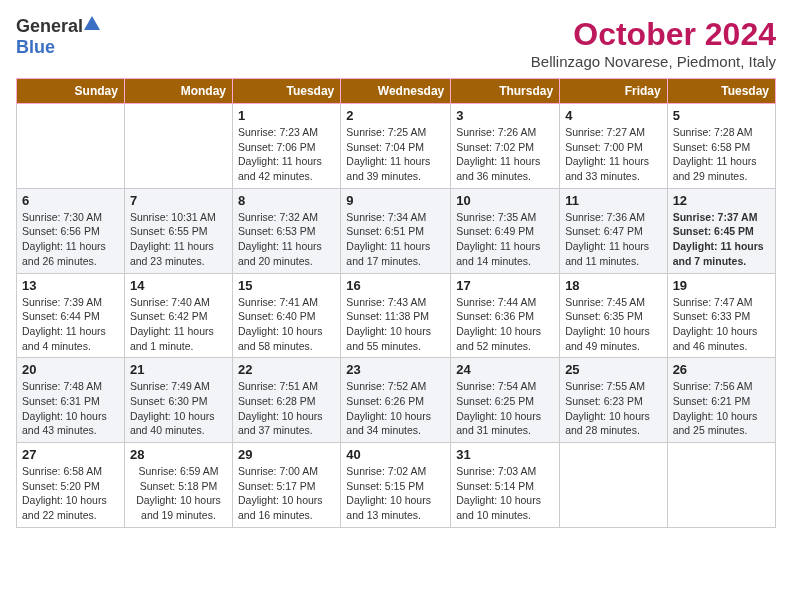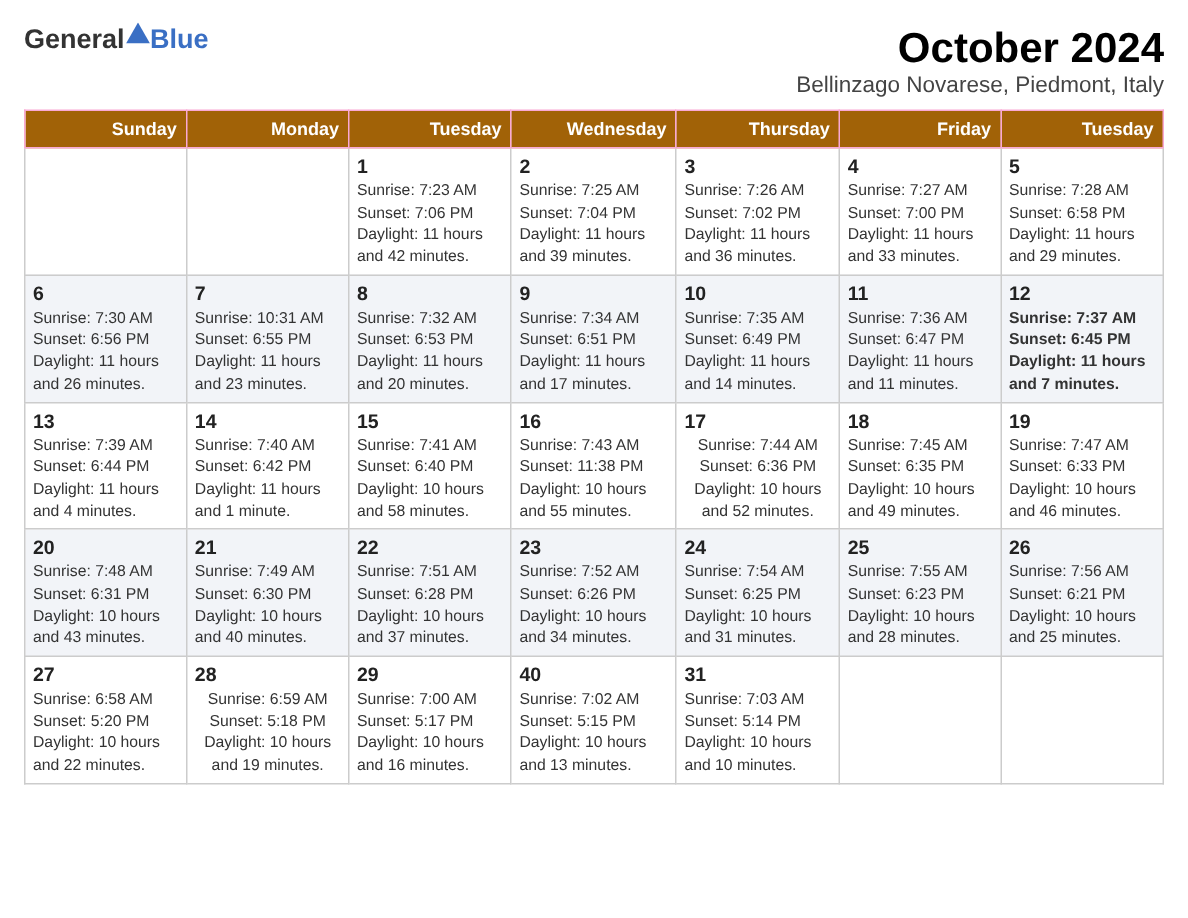--- a/index.html
+++ b/index.html
@@ -11,40 +11,40 @@
       padding: 16px;
     }
     .header-area {
       display: flex;
       justify-content: space-between;
       align-items: flex-start;
       margin-bottom: 8px;
     }
     .logo {
       display: flex;
-      flex-direction: row;
+      flex-direction: column;
       align-items: flex-start;
     }
     .logo-general {
       font-size: 18px;
       font-weight: bold;
       color: #333;
     }
     .logo-blue {
       font-size: 18px;
       font-weight: bold;
       color: #3a6fc4;
     }
     .title-area {
       text-align: right;
     }
     .month-title {
-      font-size: 28px;
+      font-size: 32px;
       font-weight: bold;
-      color: #000000;
+      color: #be185d;
     }
     .location-title {
       font-size: 15px;
       color: #444;
     }
     table {
       width: 100%;
       border-collapse: collapse;
       font-size: 11px;
     }
@@ -219,21 +219,21 @@
 Daylight: 10 hours and 58 minutes.</div>
         </td>
         <td>
           <span class="day-number">16</span>
           <div class="day-info" style="white-space: pre-line;">Sunrise: 7:43 AM
 Sunset: 11:38 PM
 Daylight: 10 hours and 55 minutes.</div>
         </td>
         <td>
           <span class="day-number">17</span>
-          <div class="day-info" style="white-space: pre-line; text-align: center;">Sunrise: 7:44 AM
+          <div class="day-info" style="white-space: pre-line;">Sunrise: 7:44 AM
 Sunset: 6:36 PM
 Daylight: 10 hours and 52 minutes.</div>
         </td>
         <td>
           <span class="day-number">18</span>
           <div class="day-info" style="white-space: pre-line;">Sunrise: 7:45 AM
 Sunset: 6:35 PM
 Daylight: 10 hours and 49 minutes.</div>
         </td>
         <td>

